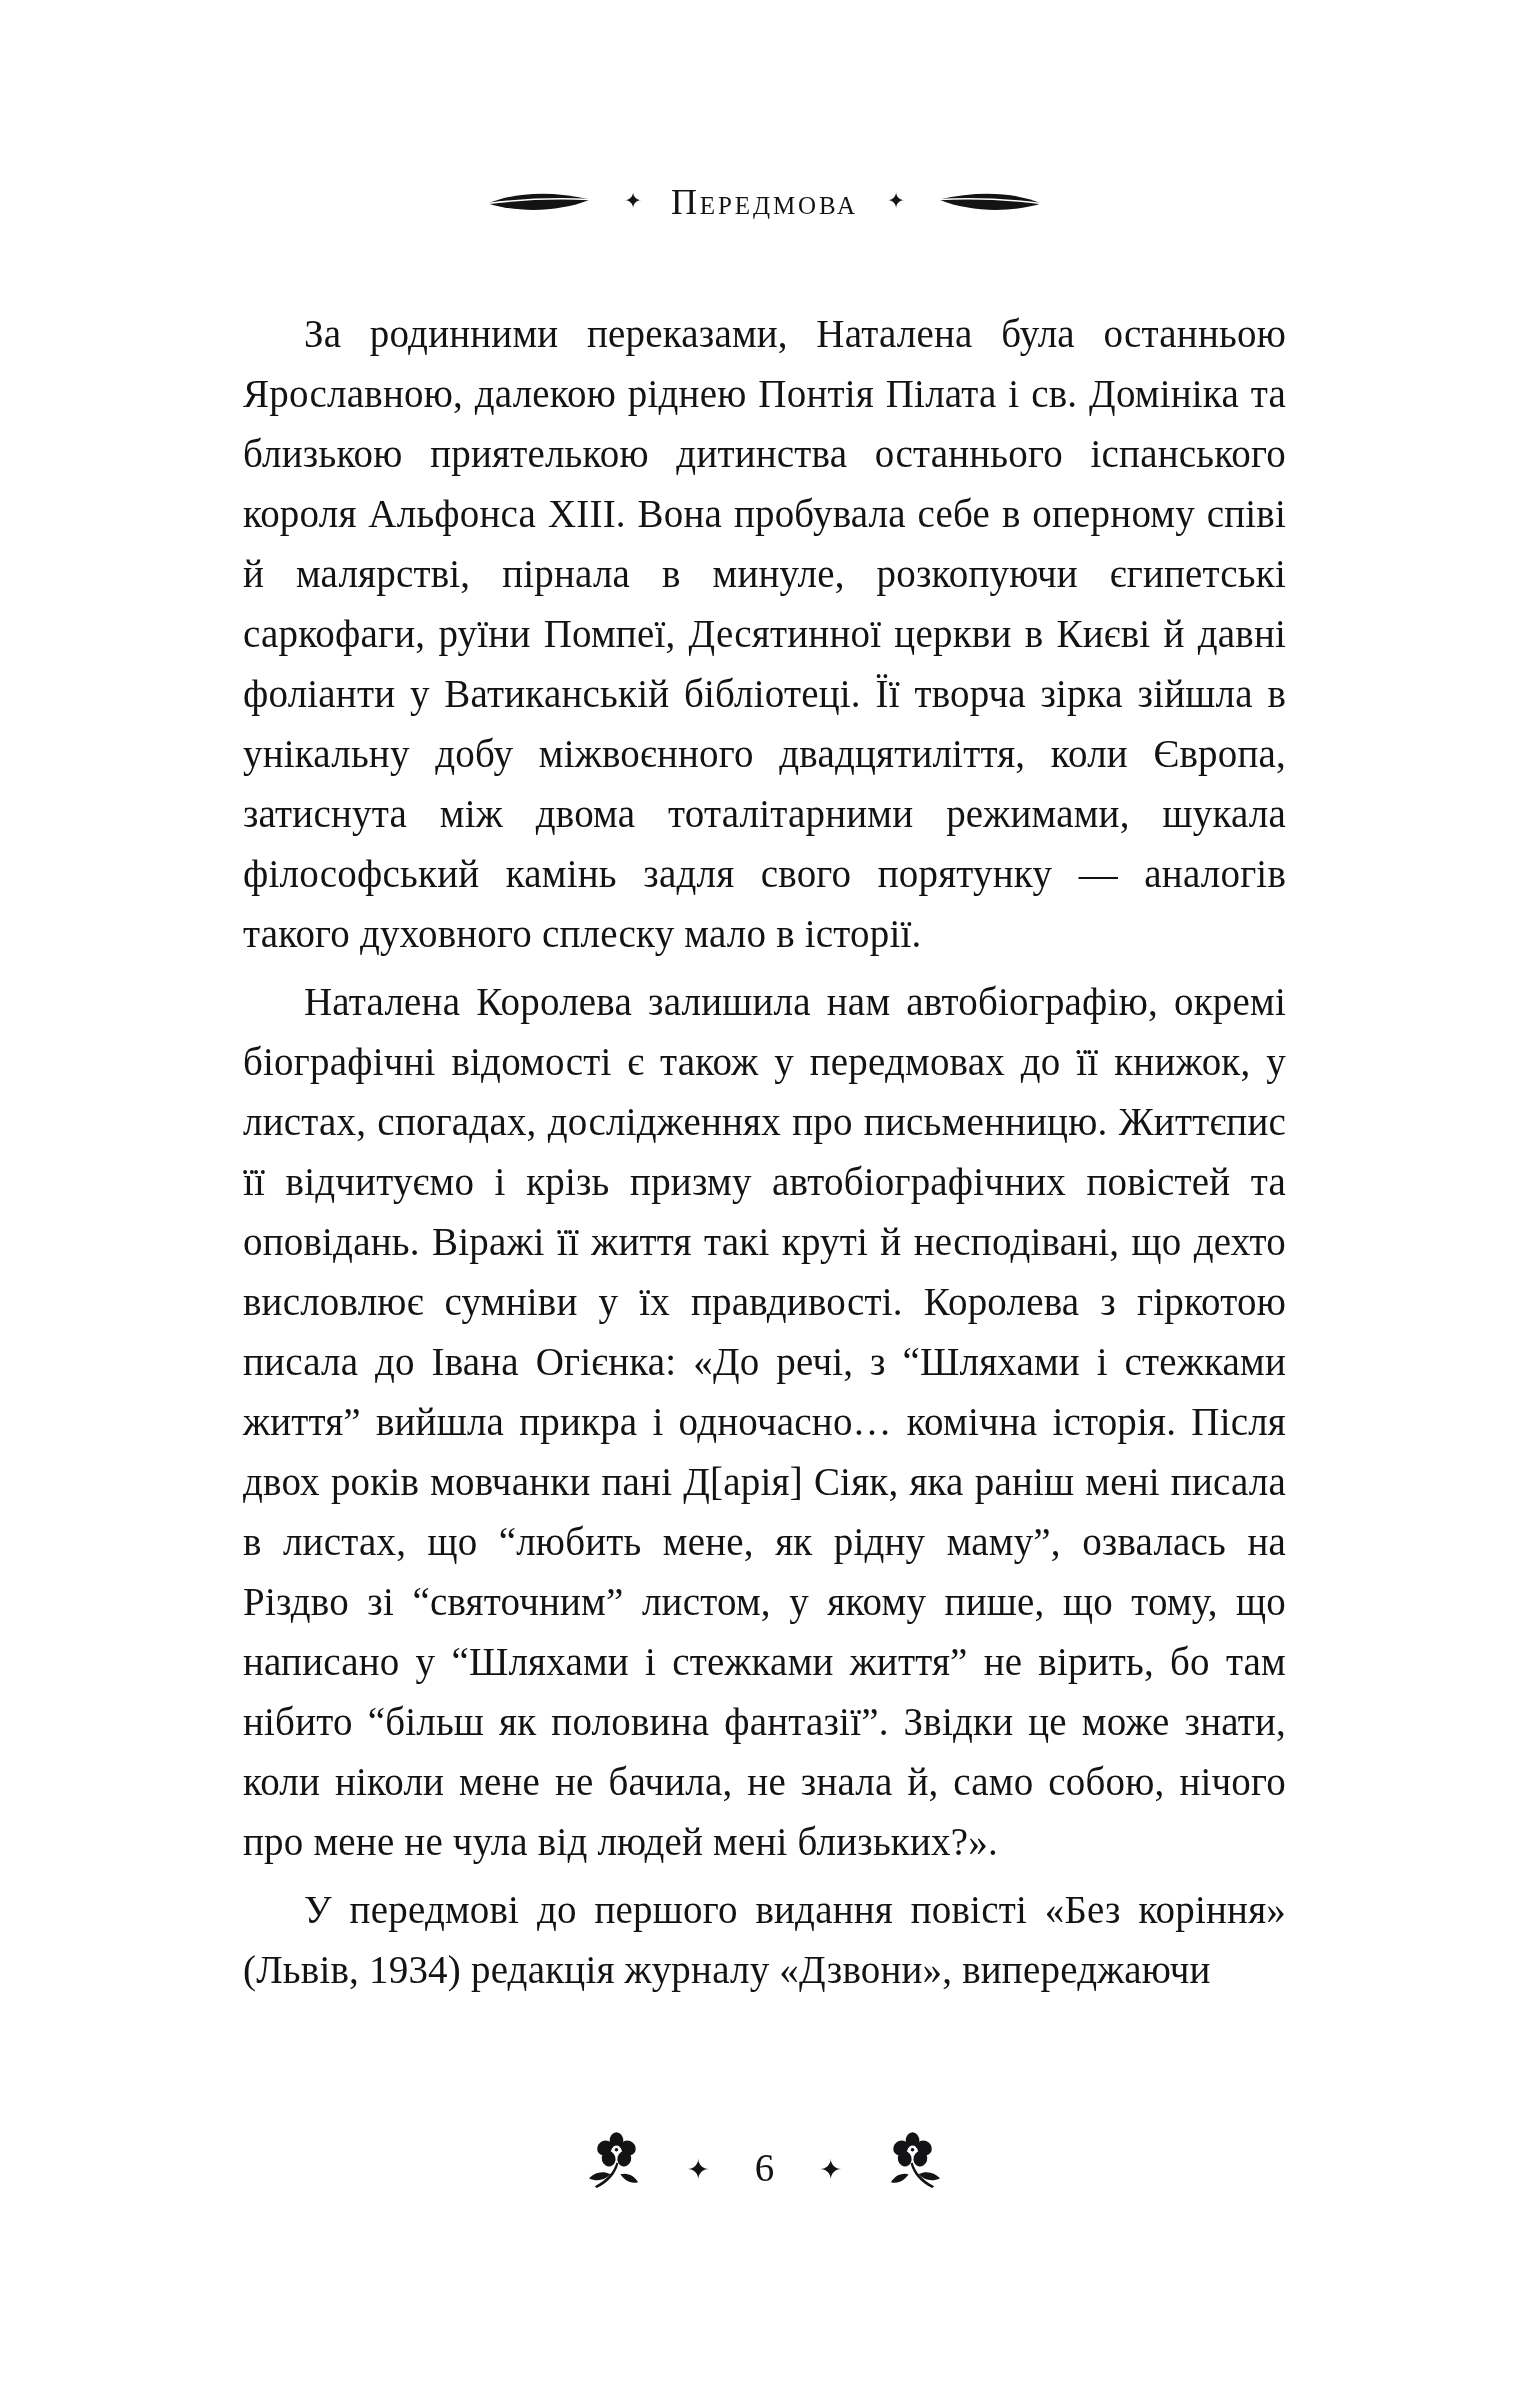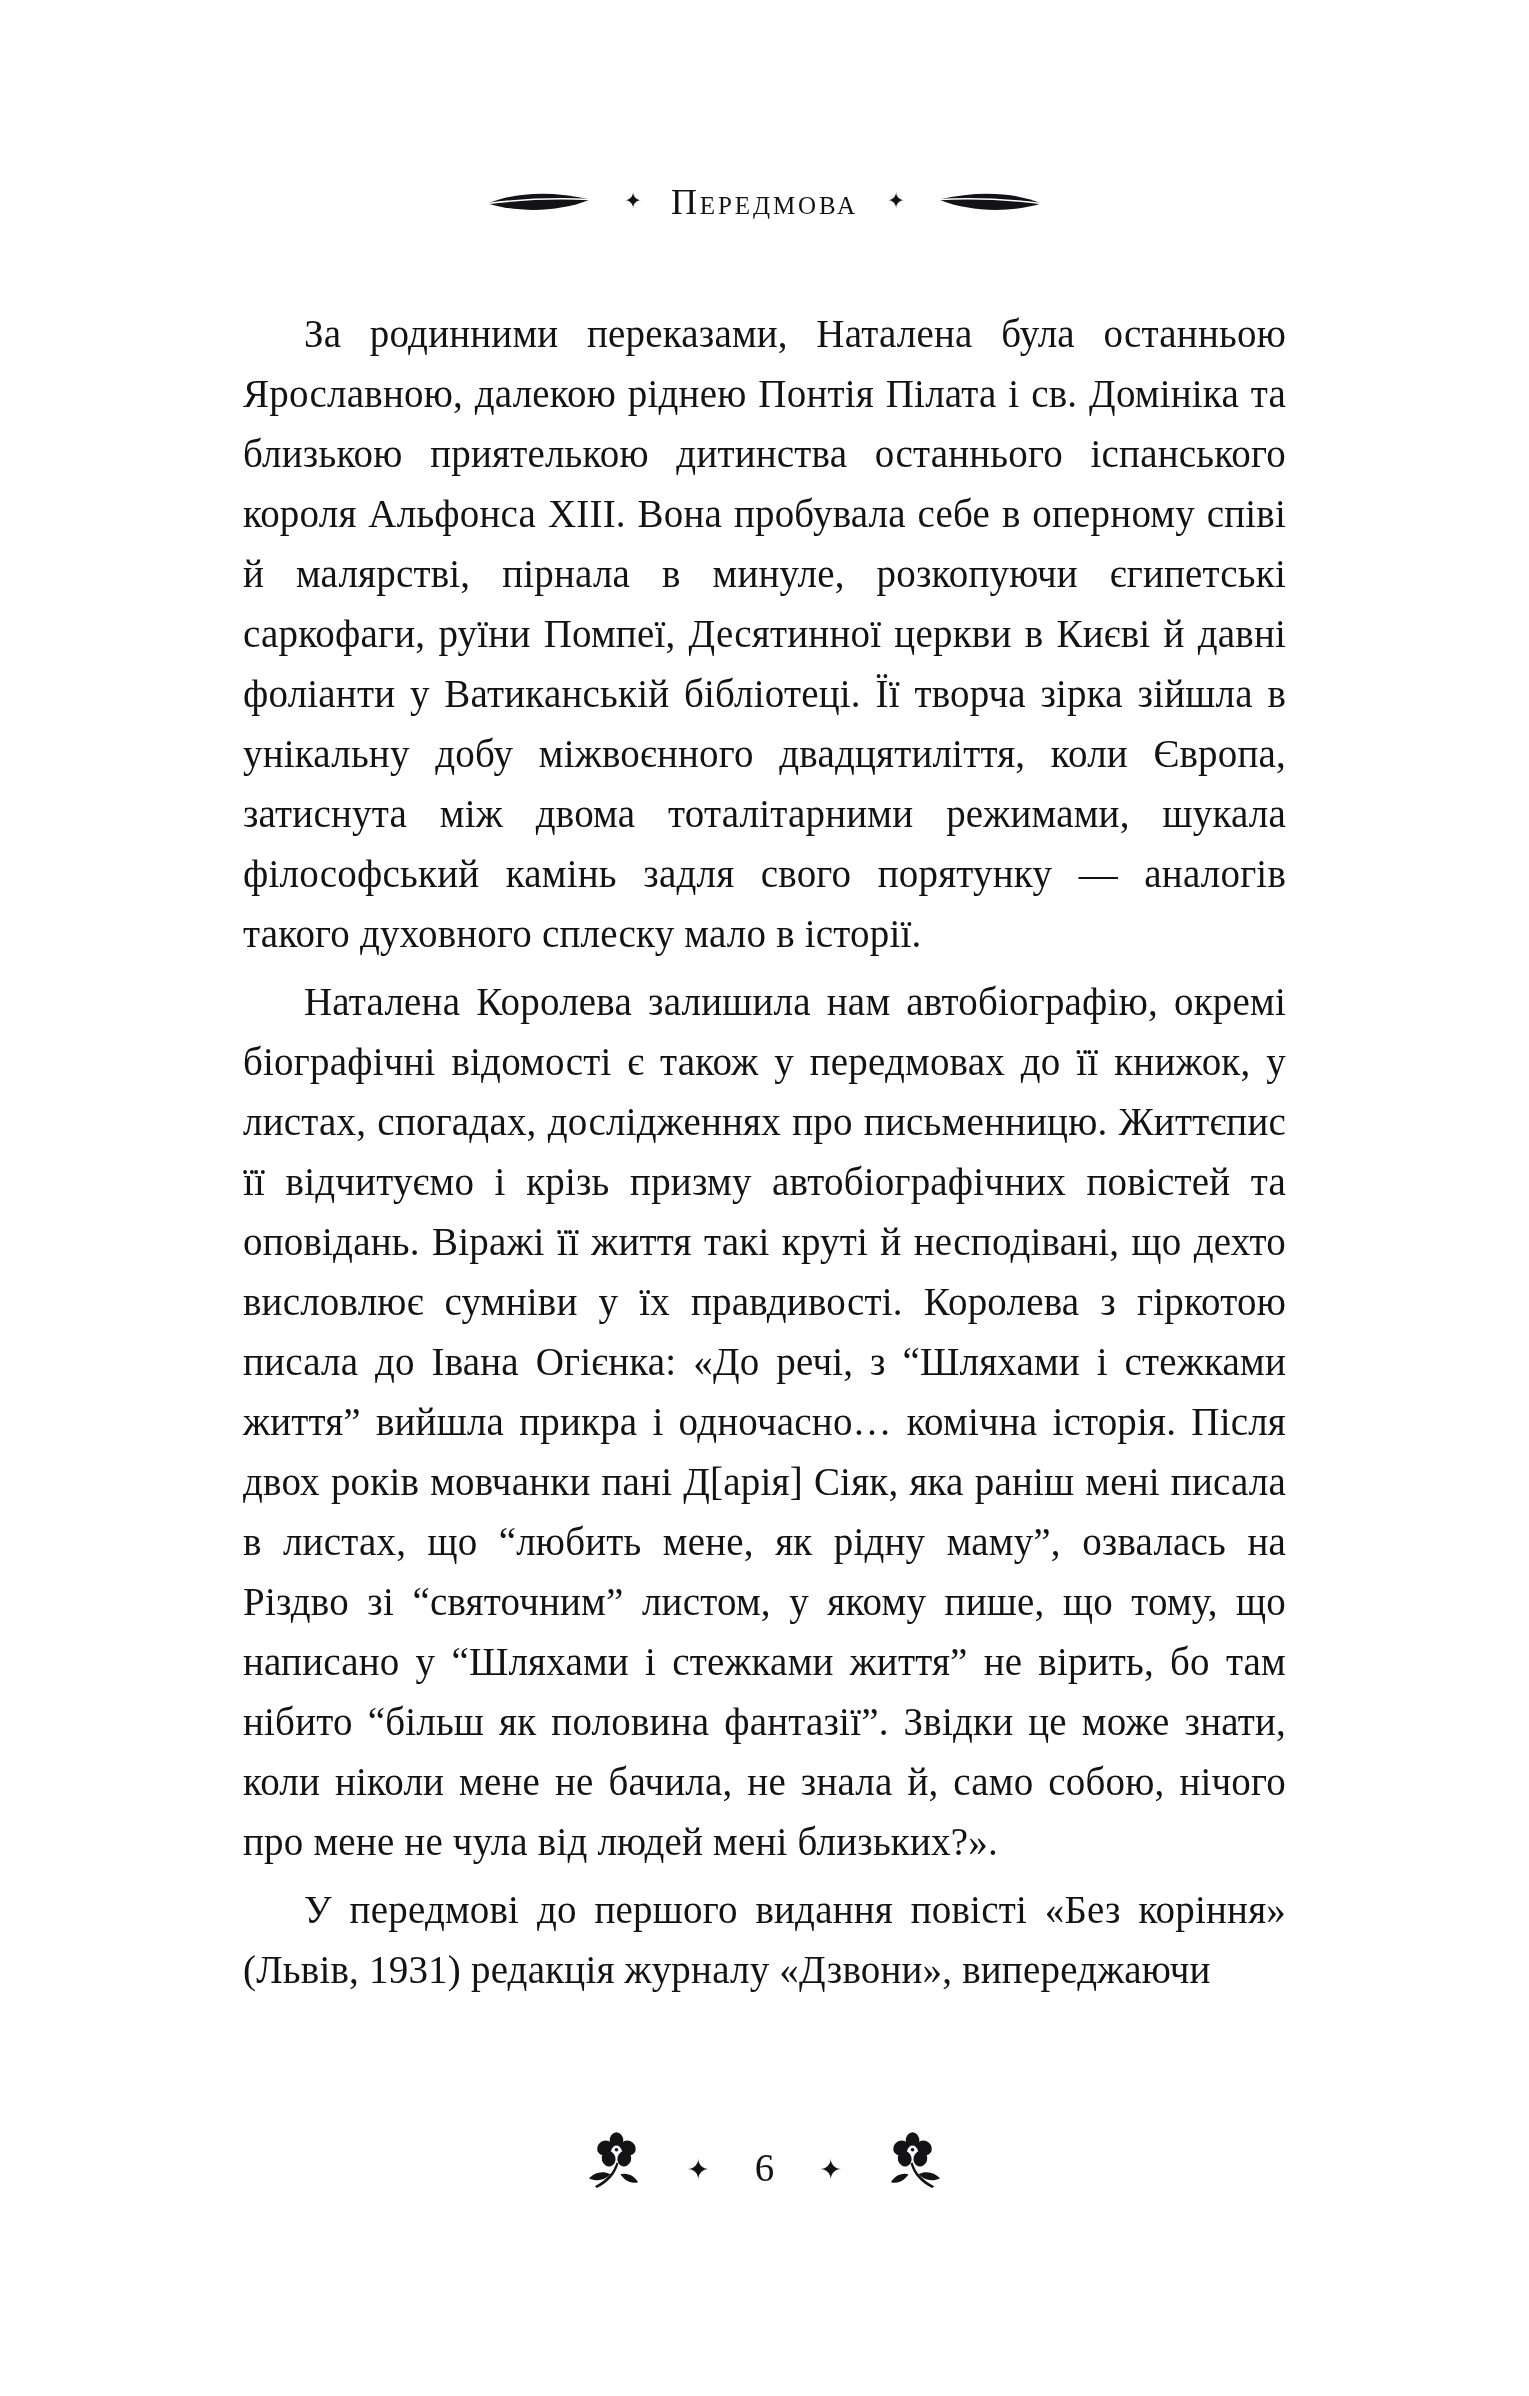--- a/index.html
+++ b/index.html
@@ -107,21 +107,21 @@
     <span class="diamond">✦</span>
     <svg class="leaf-svg flip" width="110" height="29" viewBox="0 0 112 30" aria-hidden="true">
       <path d="M2 16 C 28 5, 66 2, 108 12 C 74 26, 30 25, 2 16 Z" fill="#131316"></path>
       <path d="M2 16 C 34 12, 70 10, 108 12" stroke="#ffffff" stroke-width="1.6" fill="none"></path>
     </svg>
   </div>
 
   <div class="page-text">
     <p>За родинними переказами, Наталена була останньою Ярославною, далекою ріднею Понтія Пілата і св. Домініка та близькою приятелькою дитинства останнього іспанського короля Альфонса XIII. Вона пробувала себе в оперному співі й малярстві, пірнала в минуле, розкопуючи єгипетські саркофаги, руїни Помпеї, Десятинної церкви в Києві й давні фоліанти у Ватиканській бібліотеці. Її творча зірка зійшла в унікальну добу міжвоєнного двадцятиліття, коли Європа, затиснута між двома тоталітарними режимами, шукала філософський камінь задля свого порятунку — аналогів такого духовного сплеску мало в історії.</p>
     <p>Наталена Королева залишила нам автобіографію, окремі біографічні відомості є також у передмовах до її книжок, у листах, спогадах, дослідженнях про письменницю. Життєпис її відчитуємо і крізь призму автобіографічних повістей та оповідань. Віражі її життя такі круті й несподівані, що дехто висловлює сумніви у їх правдивості. Королева з гіркотою писала до Івана Огієнка: «До речі, з “Шляхами і стежками життя” вийшла прикра і одночасно… комічна історія. Після двох років мовчанки пані Д[арія] Сіяк, яка раніш мені писала в листах, що “любить мене, як рідну маму”, озвалась на Різдво зі “святочним” листом, у якому пише, що тому, що написано у “Шляхами і стежками життя” не вірить, бо там нібито “більш як половина фантазії”. Звідки це може знати, коли ніколи мене не бачила, не знала й, само собою, нічого про мене не чула від людей мені близьких?».</p>
-    <p>У передмові до першого видання повісті «Без коріння» (Львів, 1931) редакція журналу «Дзвони», випереджаючи</p>
+    <p>У передмові до першого видання повісті «Без коріння» (Львів, 1934) редакція журналу «Дзвони», випереджаючи</p>
   </div>
 
   <div class="page-footer">
     <svg class="flower-svg" width="55" height="61" viewBox="0 0 56 62" aria-hidden="true">
       <g fill="#131316">
         <ellipse cx="30" cy="10" rx="7" ry="9"></ellipse>
         <ellipse cx="18" cy="17" rx="8" ry="7" transform="rotate(-40 18 17)"></ellipse>
         <ellipse cx="42" cy="17" rx="8" ry="7" transform="rotate(40 42 17)"></ellipse>
         <ellipse cx="22" cy="28" rx="7" ry="8" transform="rotate(-15 22 28)"></ellipse>
         <ellipse cx="38" cy="28" rx="7" ry="8" transform="rotate(15 38 28)"></ellipse>

